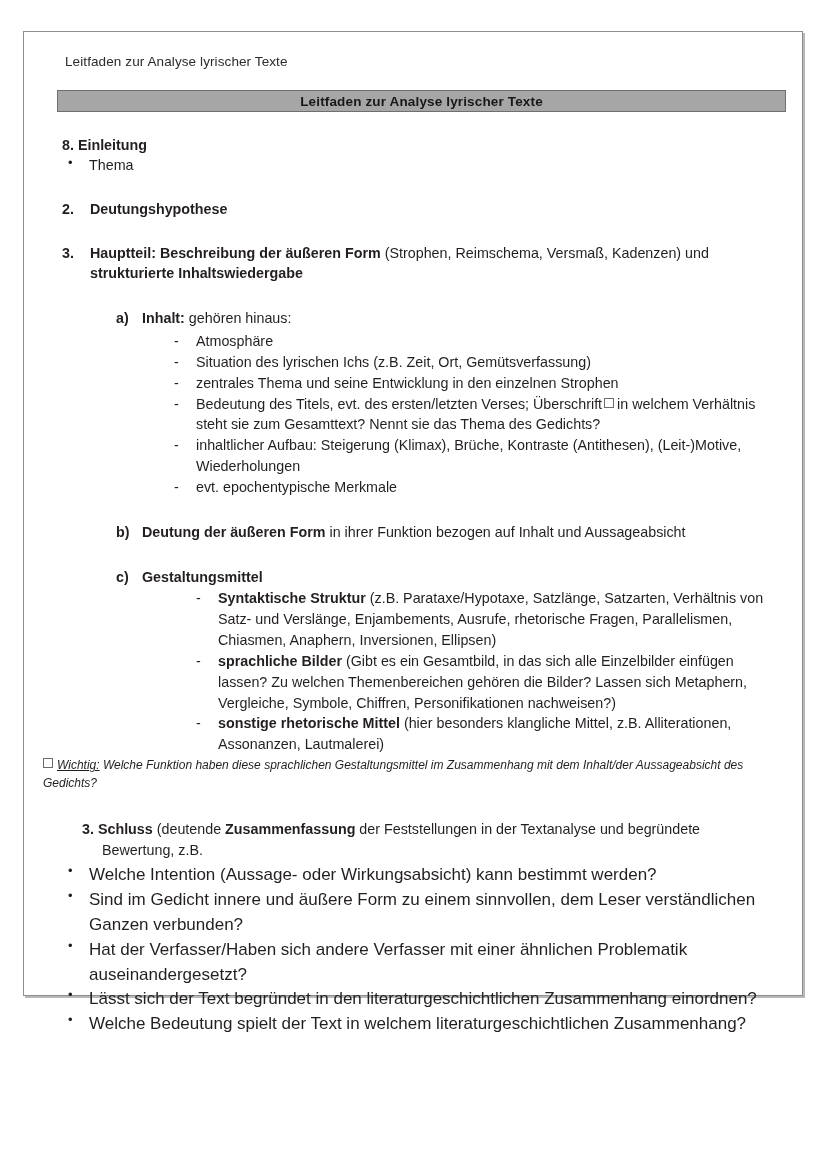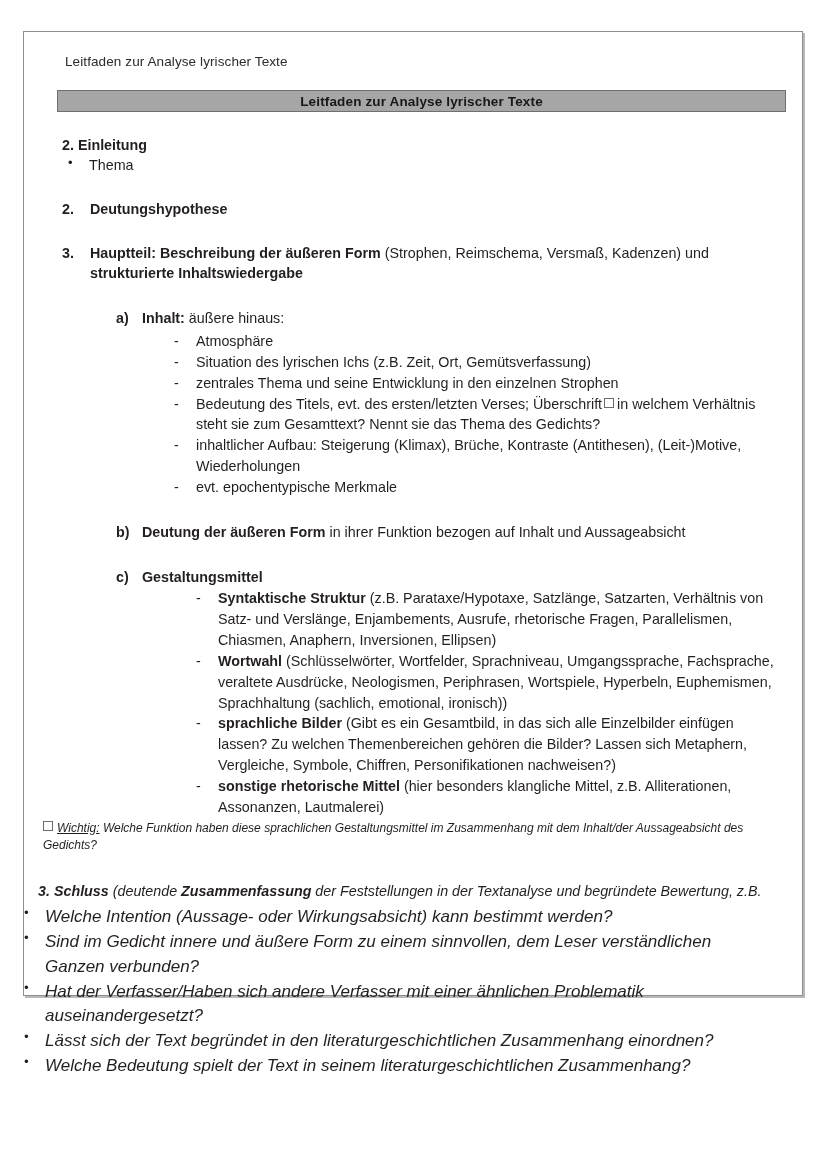--- a/index.html
+++ b/index.html
@@ -149,25 +149,25 @@
     display: inline-block;
     width: 8px;
     height: 8px;
     border: 1px solid #6b6b6b;
     vertical-align: 1px;
     margin-right: 4px;
   }
   .boxglyph.inline-box { margin: 0 3px 0 2px; }
 
   .schluss-block {
+    margin-left: 44px;
     margin-right: 14px;
     margin-top: 27px;
     font-size: 14.3px;
     line-height: 1.45;
-    font-style: italic;
   }
   .schluss-head { text-indent: -20px; padding-left: 20px; }
 
   .schluss-list { list-style: none; margin: 3px 0 0 -20px; padding: 0; }
   .schluss-list li {
     position: relative;
     font-size: 17px;
     line-height: 1.46;
     padding-left: 27px;
   }
@@ -186,38 +186,38 @@
   <div id="page-inner">
 
     <div class="running-head">Leitfaden zur Analyse lyrischer Texte</div>
 
     <div class="title-bar">
       <span class="title-bar-text">Leitfaden zur Analyse lyrischer Texte</span>
     </div>
 
     <div class="body-block">
 
-      <div class="num-head">2. Einleitung</div>
+      <div class="num-head">8. Einleitung</div>
       <ul class="bullet-list">
         <li>Thema</li>
       </ul>
 
       <div class="numbered">
         <span class="marker">2.</span>
         <span class="b">Deutungshypothese</span>
       </div>
 
       <div class="numbered">
         <span class="marker">3.</span>
         <span class="b">Hauptteil: Beschreibung der äußeren Form</span><span> (Strophen, Reimschema, Versmaß, Kadenzen) und </span><span class="b">strukturierte Inhaltswiedergabe</span>
       </div>
 
       <div class="lettered">
         <span class="marker">a)</span>
-        <span class="b">Inhalt:</span><span> äußere hinaus:</span>
+        <span class="b">Inhalt:</span><span> gehören hinaus:</span>
       </div>
       <ul class="dash-list indent-a">
         <li>Atmosphäre</li>
         <li>Situation des lyrischen Ichs (z.B. Zeit, Ort, Gemütsverfassung)</li>
         <li>zentrales Thema und seine Entwicklung in den einzelnen Strophen</li>
         <li><span>Bedeutung des Titels, evt. des ersten/letzten Verses; Überschrift</span><span class="boxglyph inline-box"></span><span>in welchem Verhältnis steht sie zum Gesamttext? Nennt sie das Thema des Gedichts?</span></li>
         <li>inhaltlicher Aufbau: Steigerung (Klimax), Brüche, Kontraste (Antithesen), (Leit-)Motive, Wiederholungen</li>
         <li>evt. epochentypische Merkmale</li>
       </ul>
 
@@ -225,38 +225,37 @@
         <span class="marker">b)</span>
         <span class="b">Deutung der äußeren Form</span><span> in ihrer Funktion bezogen auf Inhalt und Aussageabsicht</span>
       </div>
 
       <div class="lettered">
         <span class="marker">c)</span>
         <span class="b">Gestaltungsmittel</span>
       </div>
       <ul class="dash-list indent-c">
         <li><span class="b">Syntaktische Struktur</span><span> (z.B. Parataxe/Hypotaxe, Satzlänge, Satzarten, Verhältnis von Satz- und Verslänge, Enjambements, Ausrufe, rhetorische Fragen, Parallelismen, Chiasmen, Anaphern, Inversionen, Ellipsen)</span></li>
-        <li><span class="b">Wortwahl</span><span> (Schlüsselwörter, Wortfelder, Sprachniveau, Umgangssprache, Fachsprache, veraltete Ausdrücke, Neologismen, Periphrasen, Wortspiele, Hyperbeln, Euphemismen, Sprachhaltung (sachlich, emotional, ironisch))</span></li>
         <li><span class="b">sprachliche Bilder</span><span> (Gibt es ein Gesamtbild, in das sich alle Einzelbilder einfügen lassen? Zu welchen Themenbereichen gehören die Bilder? Lassen sich Metaphern, Vergleiche, Symbole, Chiffren, Personifikationen nachweisen?)</span></li>
         <li><span class="b">sonstige rhetorische Mittel</span><span> (hier besonders klangliche Mittel, z.B. Alliterationen, Assonanzen, Lautmalerei)</span></li>
       </ul>
     </div>
 
     <div class="note-line" style="margin-left:5px; margin-right:14px;">
       <span class="boxglyph"></span><span class="u">Wichtig:</span><span> Welche Funktion haben diese sprachlichen Gestaltungsmittel im Zusammenhang mit dem Inhalt/der Aussageabsicht des Gedichts?</span>
     </div>
 
     <div class="schluss-block">
       <div class="schluss-head">
         <span class="b">3.</span>
         <span class="b">Schluss</span><span> (deutende </span><span class="b">Zusammenfassung</span><span> der Feststellungen in der Textanalyse und begründete Bewertung, z.B.</span>
       </div>
       <ul class="schluss-list">
         <li>Welche Intention (Aussage- oder Wirkungsabsicht) kann bestimmt werden?</li>
         <li>Sind im Gedicht innere und äußere Form zu einem sinnvollen, dem Leser verständlichen Ganzen verbunden?</li>
         <li>Hat der Verfasser/Haben sich andere Verfasser mit einer ähnlichen Problematik auseinandergesetzt?</li>
         <li>Lässt sich der Text begründet in den literaturgeschichtlichen Zusammenhang einordnen?</li>
-        <li>Welche Bedeutung spielt der Text in seinem literaturgeschichtlichen Zusammenhang?</li>
+        <li>Welche Bedeutung spielt der Text in welchem literaturgeschichtlichen Zusammenhang?</li>
       </ul>
     </div>
 
   </div>
 </div>
 
 </body></html>

